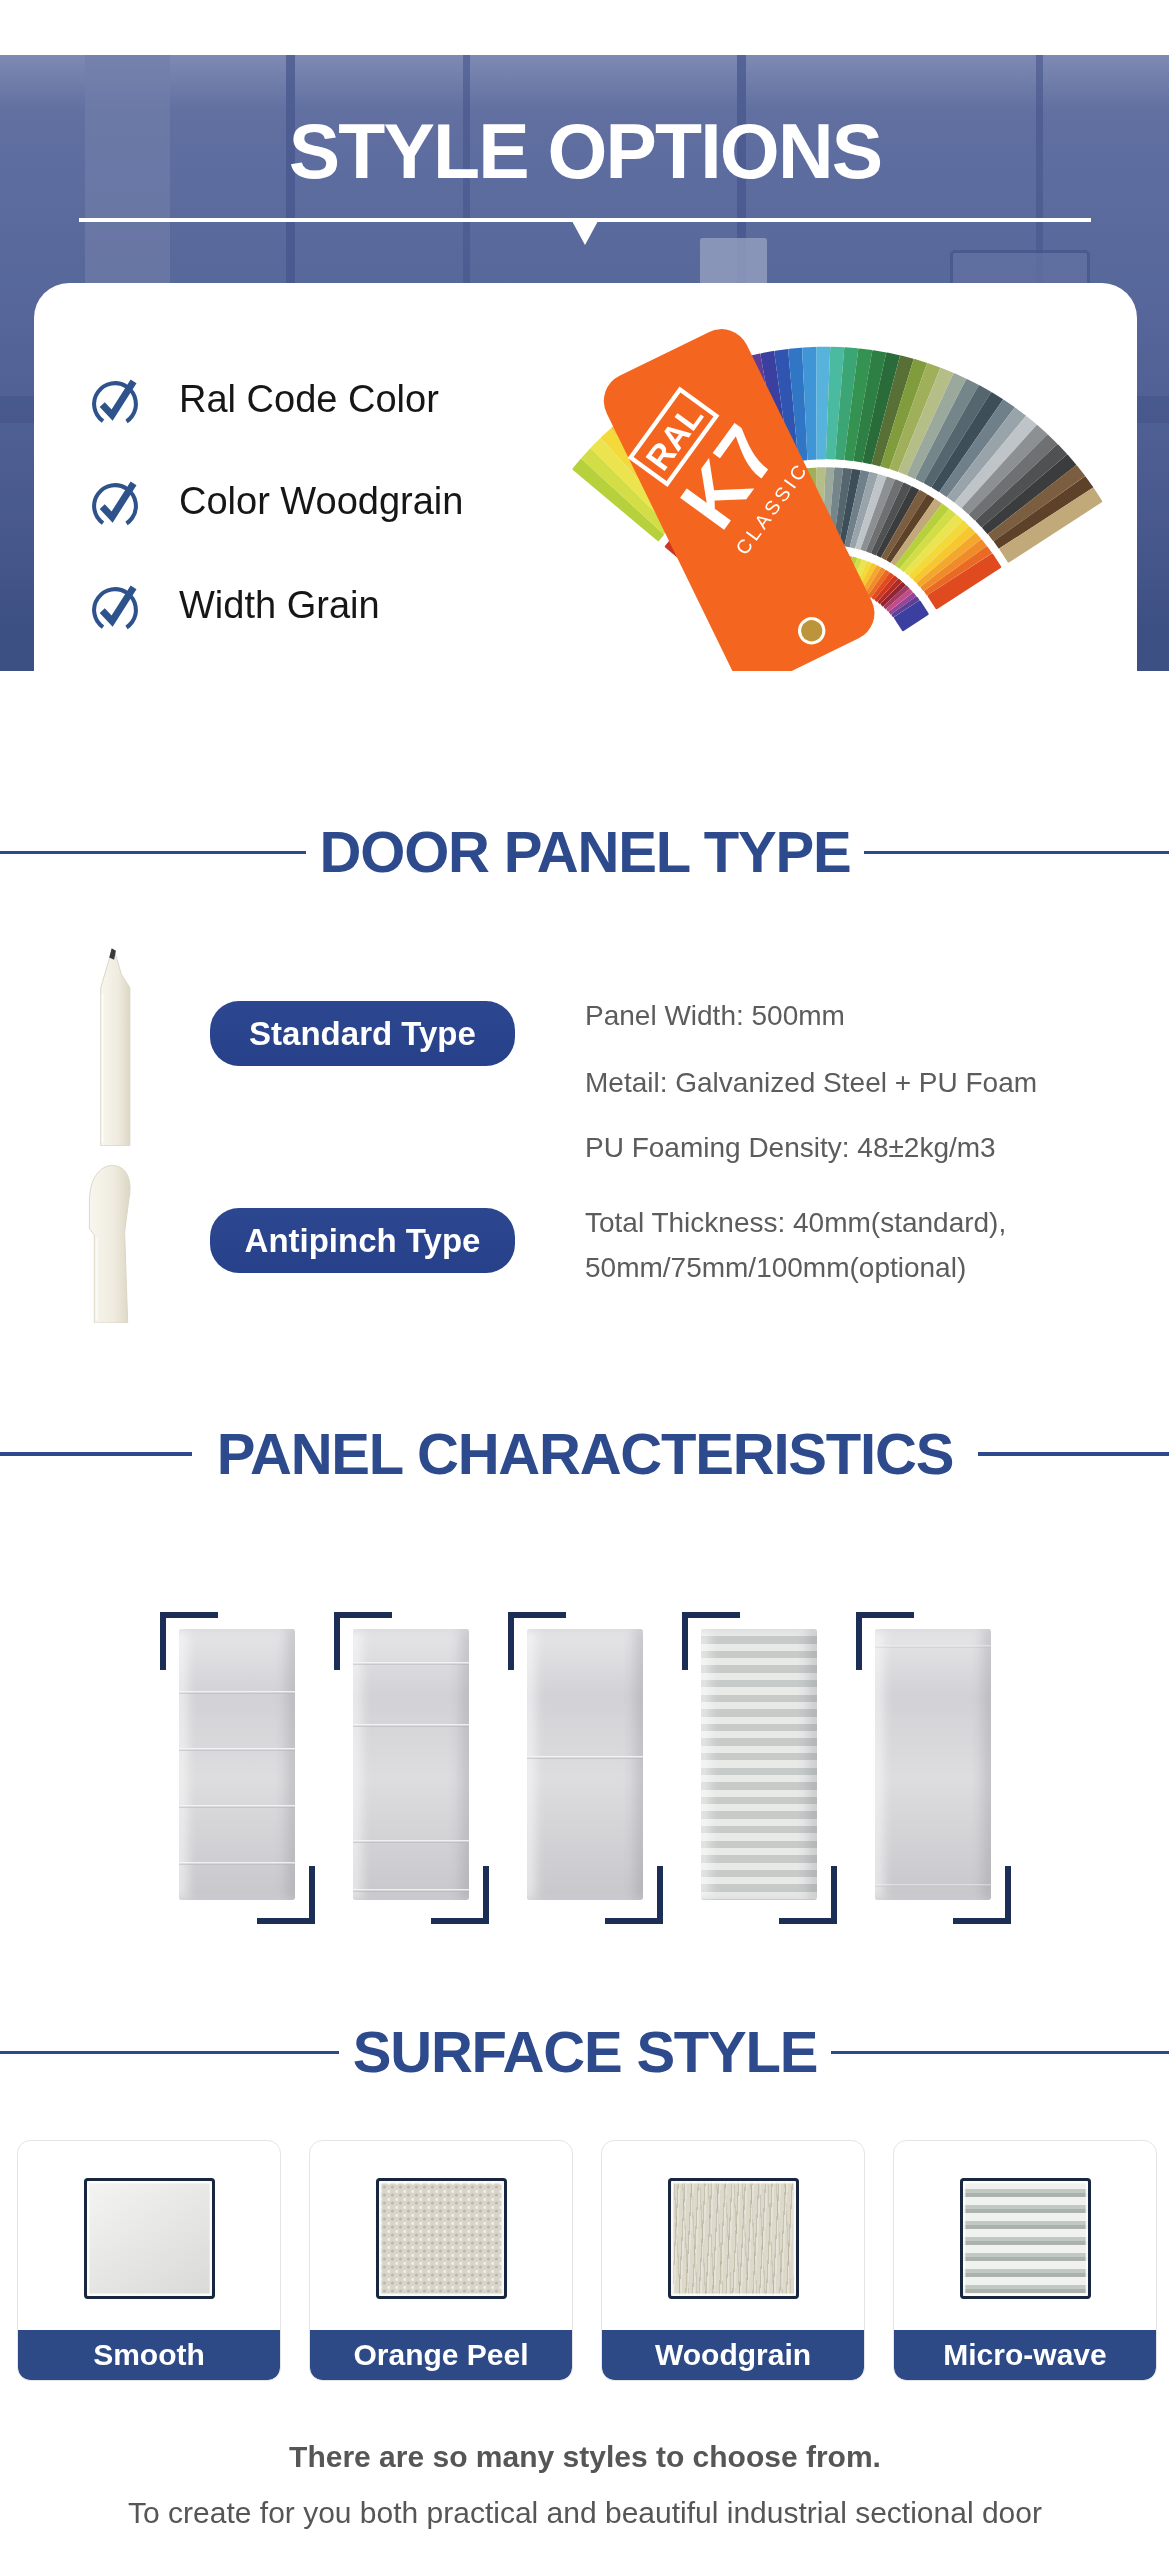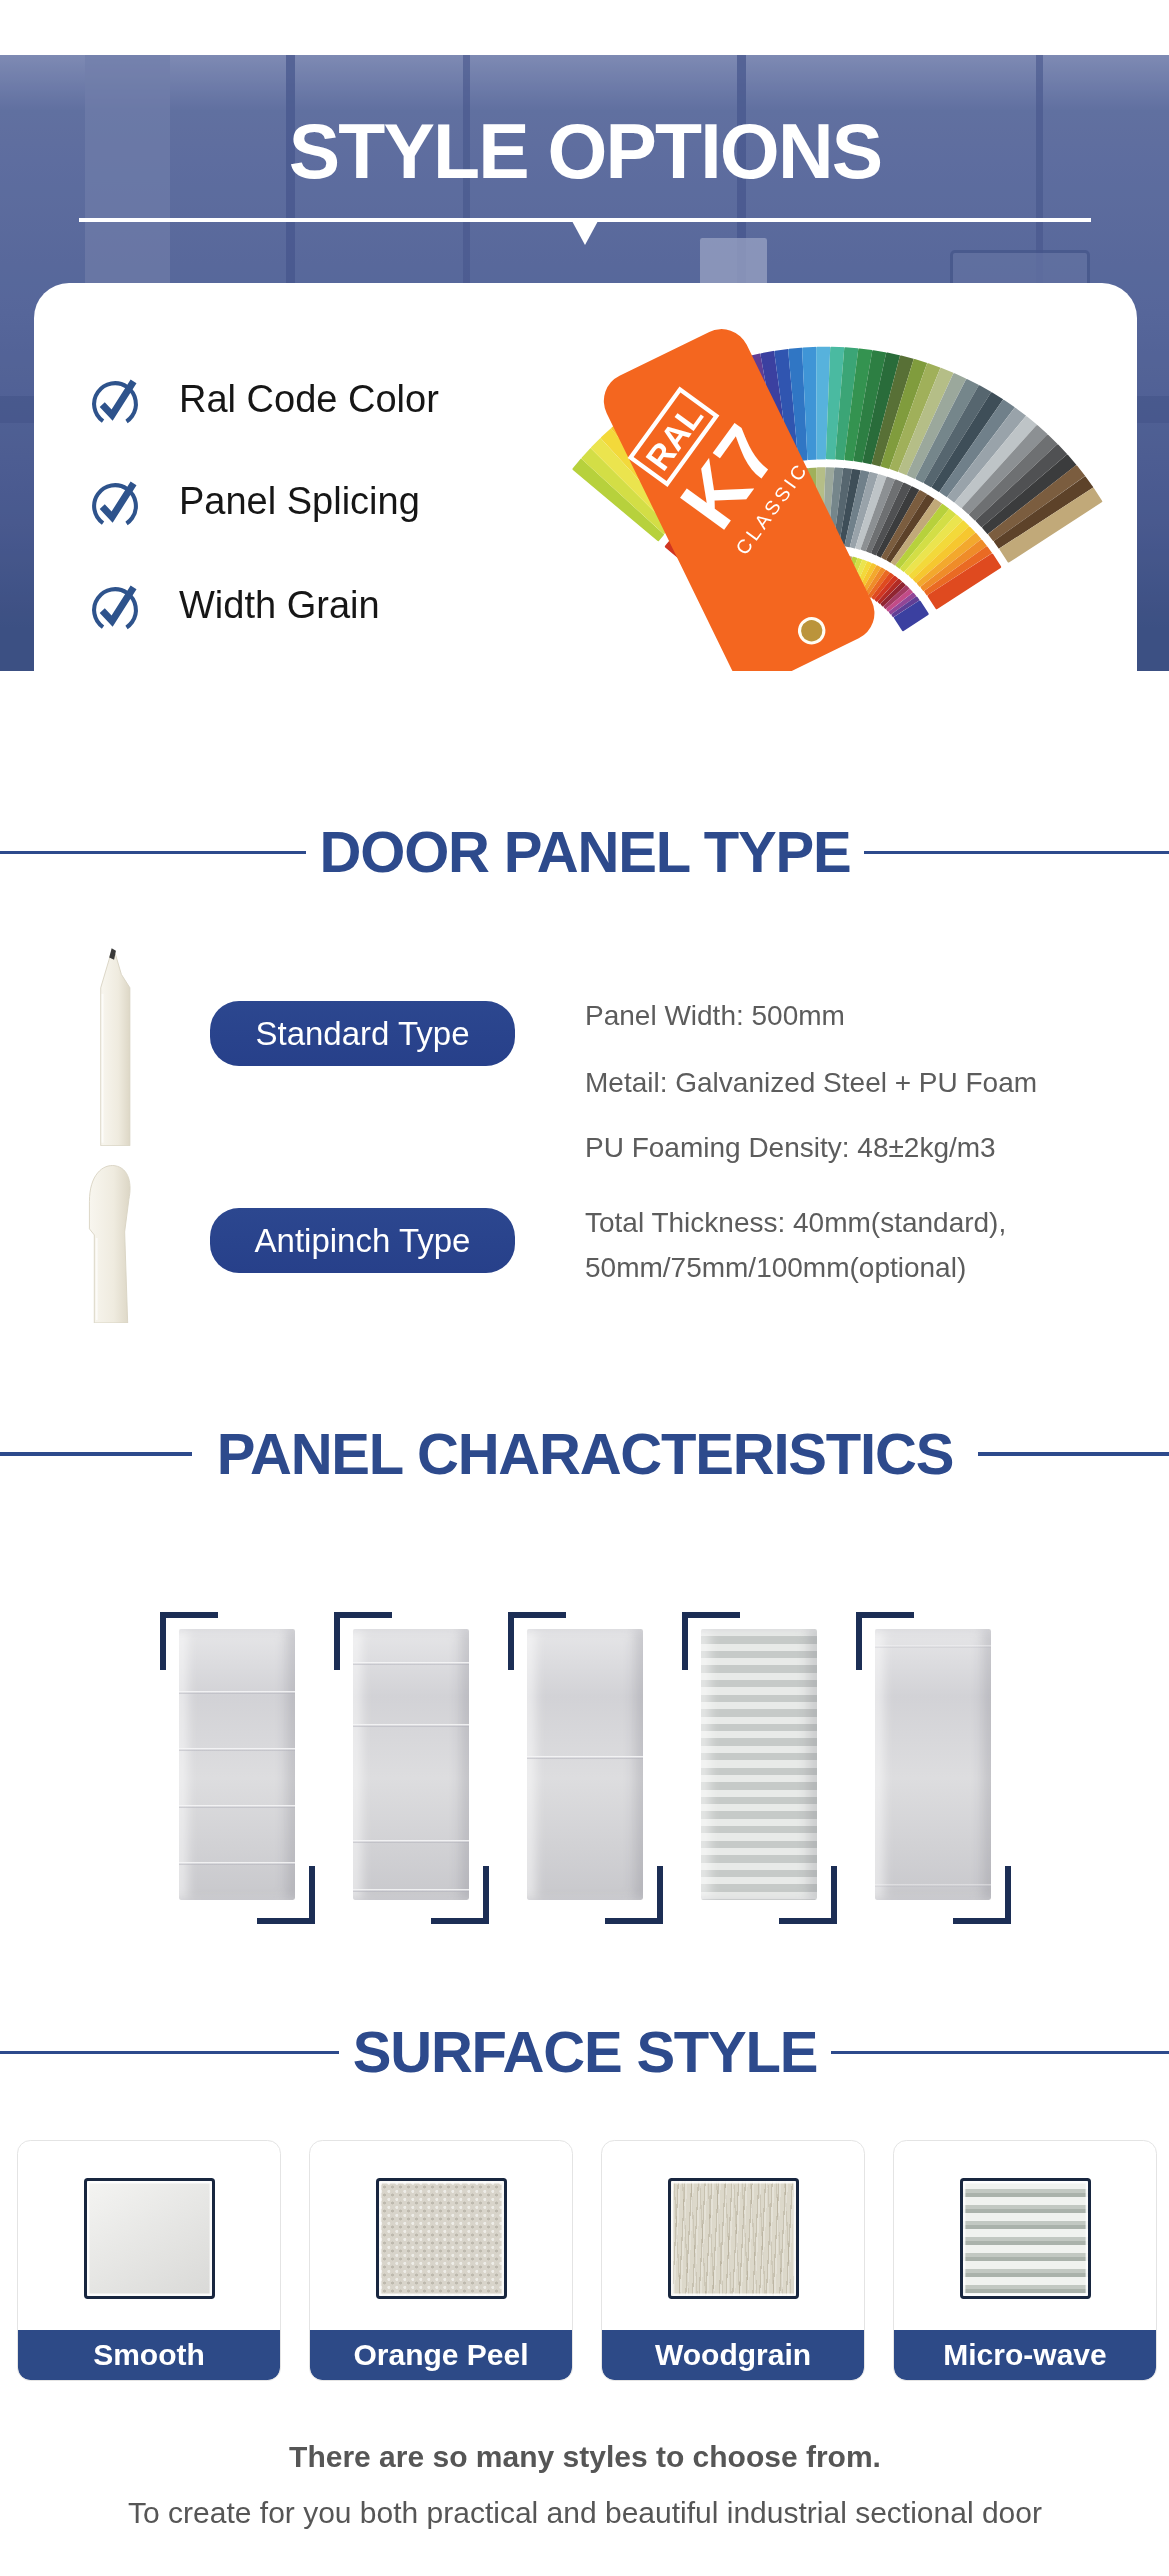--- a/index.html
+++ b/index.html
@@ -29,21 +29,21 @@
   .sec-heading .line{flex:1;height:3.7px;background:var(--brand-navy,#2d4a8c);}
   .sec-heading .txt{margin:0 13.4px;font-size:58px;font-weight:bold;letter-spacing:-1.2px;
      color:var(--brand-navy,#2d4a8c);white-space:nowrap;line-height:1.05;}
 
   
   .sec-door{position:absolute;left:0;top:787px;width:1170px;height:614px;}
   .sec-door .sec-heading{top:35px;}
   .profile{position:absolute;}
   .pill{position:absolute;width:305px;height:65px;border-radius:29px;
      background:linear-gradient(180deg,#2c478f,var(--button-navy,#27408a));
-     color:#ffffff;font-size:33px;font-weight:normal;display:flex;align-items:center;justify-content:center;}
+     color:#ffffff;font-size:33px;font-weight:bold;display:flex;align-items:center;justify-content:center;}
   .spec{position:absolute;left:585px;font-size:28px;line-height:34px;color:var(--spec-text,#5c5c5c);white-space:nowrap;}
 
   
   .sec-pc{position:absolute;left:0;top:1401px;width:1170px;height:609px;}
   .sec-pc .sec-heading{top:22.5px;gap:11px;}
   .panels-row{position:absolute;left:0;top:207px;width:100%;display:flex;justify-content:center;gap:58px;}
   .panel-wrap{position:relative;width:116px;height:271px;margin-top:21px;}
   .cpanel{position:absolute;inset:0;border-radius:2.4px;
      background:linear-gradient(180deg,#e6e6e8 0%,#d2d2d6 25%,#dddddf 55%,#c8c8cc 100%);
      box-shadow:inset -8.5px 0 11px rgba(120,120,130,0.25), inset 8.5px 0 11px rgba(255,255,255,0.55);overflow:hidden;}
@@ -115,21 +115,21 @@
           <path d="M28 58 L45 76 L82 18" fill="none" stroke="var(--check-blue,#2e538c)" stroke-width="12"></path>
         </svg>
         <span class="label">Ral Code Color</span>
       </div>
 
       <div class="feature f1">
         <svg width="58" height="58" viewBox="0 0 100 100">
           <circle cx="50" cy="57" r="36" fill="none" stroke="var(--check-blue,#2e538c)" stroke-width="7" stroke-dasharray="182 45" transform="rotate(125 50 57)"></circle>
           <path d="M28 58 L45 76 L82 18" fill="none" stroke="var(--check-blue,#2e538c)" stroke-width="12"></path>
         </svg>
-        <span class="label">Panel Splicing</span>
+        <span class="label">Color Woodgrain</span>
       </div>
 
       <div class="feature f2">
         <svg width="58" height="58" viewBox="0 0 100 100">
           <circle cx="50" cy="57" r="36" fill="none" stroke="var(--check-blue,#2e538c)" stroke-width="7" stroke-dasharray="182 45" transform="rotate(125 50 57)"></circle>
           <path d="M28 58 L45 76 L82 18" fill="none" stroke="var(--check-blue,#2e538c)" stroke-width="12"></path>
         </svg>
         <span class="label">Width Grain</span>
       </div>
 

